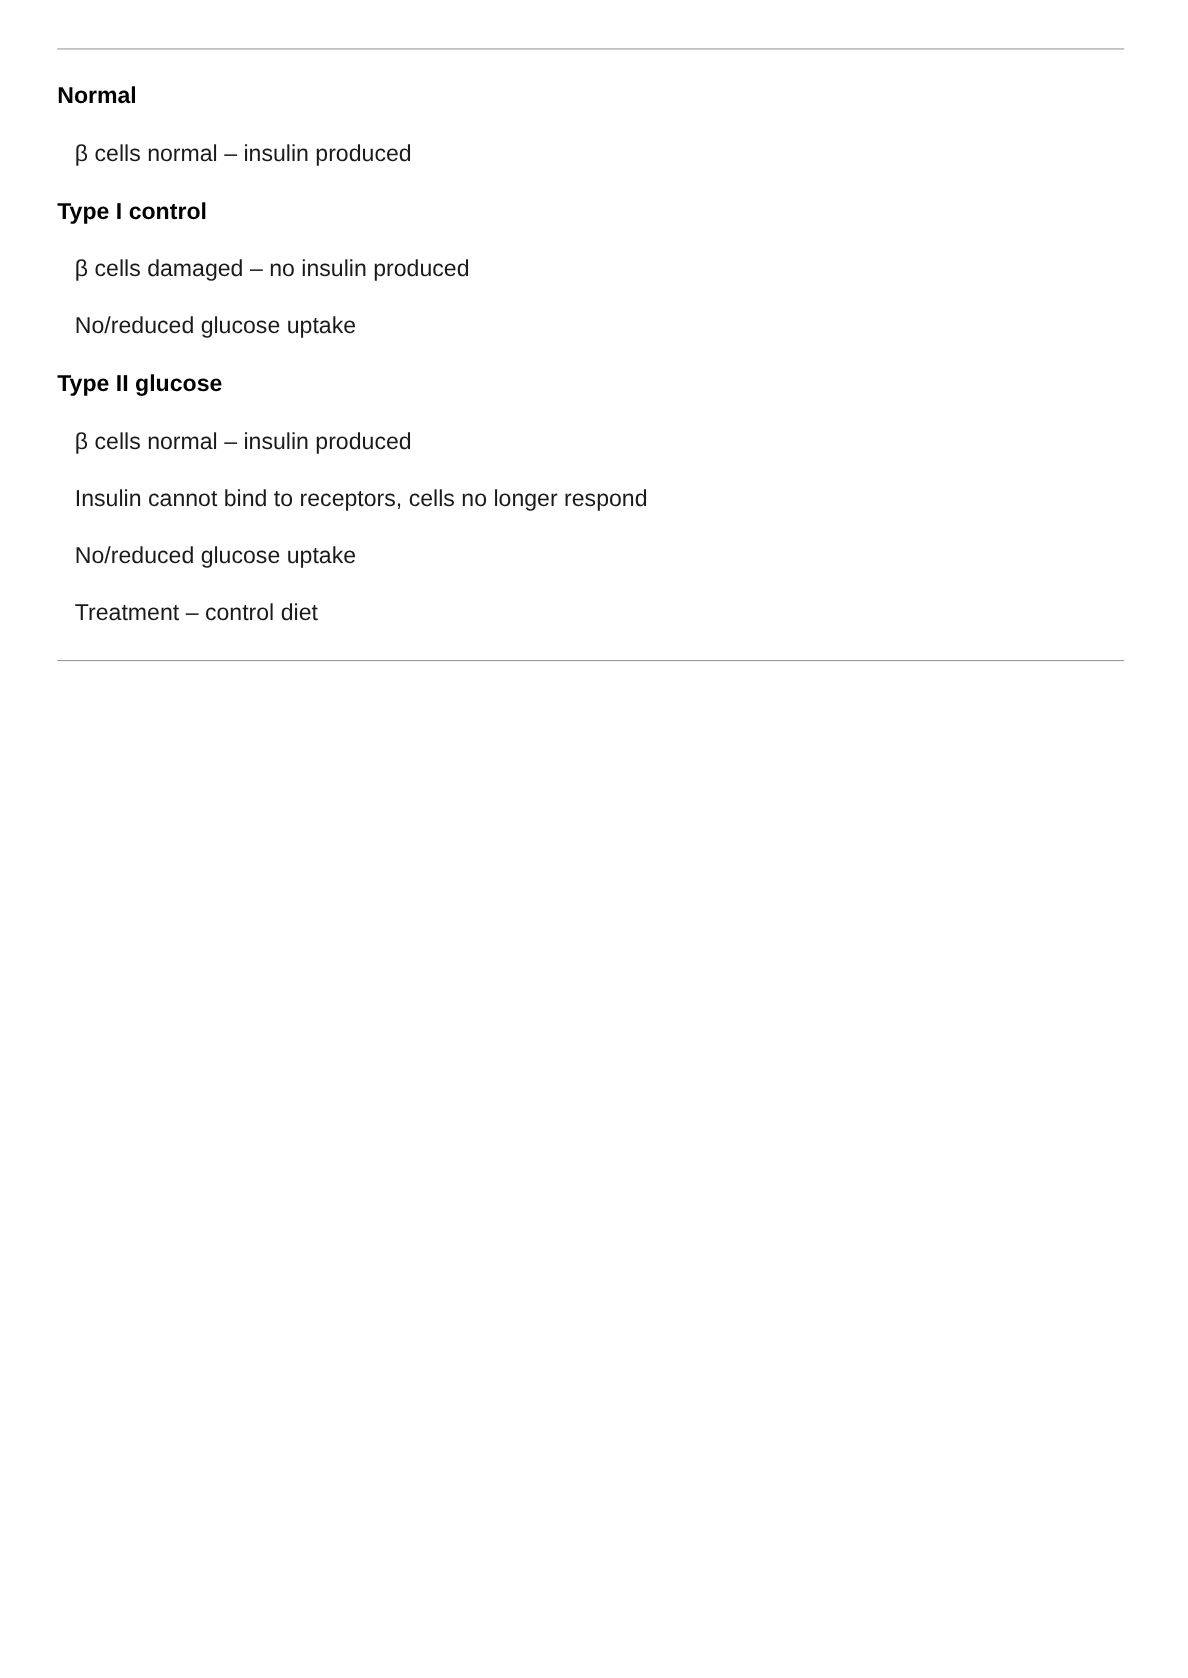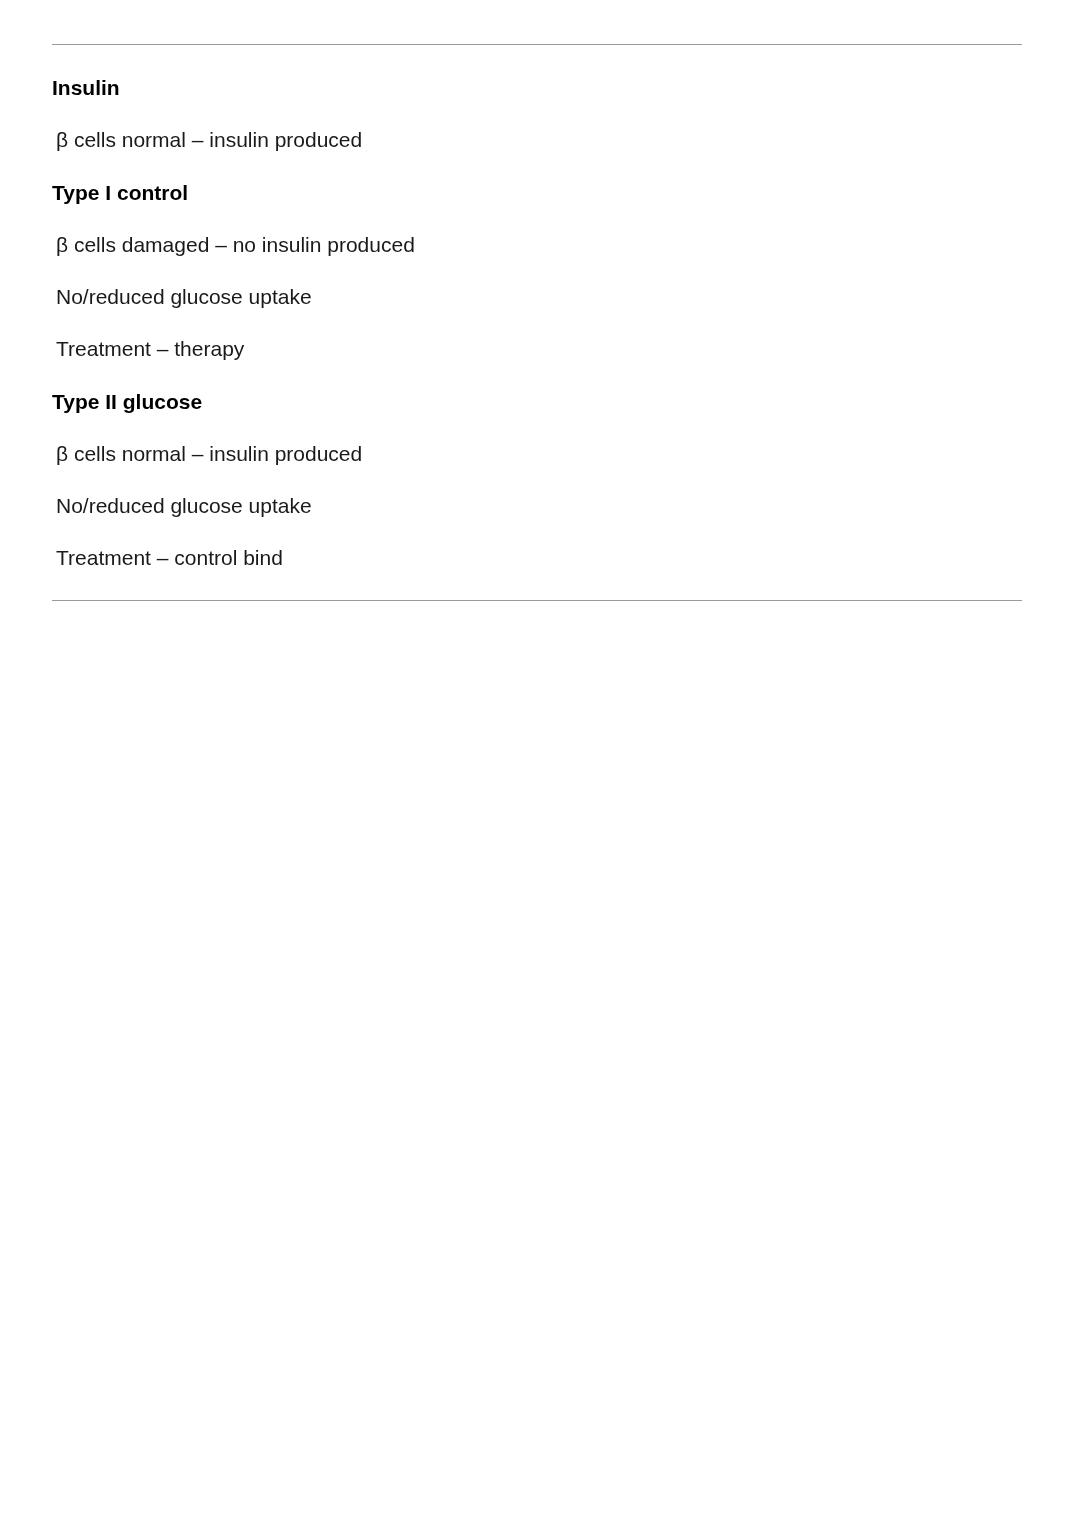--- a/index.html
+++ b/index.html
@@ -42,50 +42,50 @@
     font-size: 21px;
     font-weight: bold;
     line-height: 1.25;
     margin: 0 0 26px 0;
     color: #000000;
   }
   .para {
     font-size: 21px;
     font-weight: normal;
     line-height: 1.25;
-    margin: 0 0 26px 4px;
+    margin: 0 0 26px 16px;
     color: #1a1a1a;
   }
   .para.last {
     margin-bottom: 0;
   }
 </style>
 </head>
 <body>
 
 <div class="page">
   <div class="content">
 
     <div class="rule rule-top"></div>
 
     <div class="section">
-      <p class="heading">Insulin</p>
+      <p class="heading">Normal</p>
       <p class="para">β cells normal – insulin produced</p>
     </div>
 
     <div class="section">
       <p class="heading">Type I control</p>
       <p class="para">β cells damaged – no insulin produced</p>
       <p class="para">No/reduced glucose uptake</p>
-      <p class="para">Treatment – therapy</p>
     </div>
 
     <div class="section">
       <p class="heading">Type II glucose</p>
       <p class="para">β cells normal – insulin produced</p>
+      <p class="para">Insulin cannot bind to receptors, cells no longer respond</p>
       <p class="para">No/reduced glucose uptake</p>
-      <p class="para last">Treatment – control bind</p>
+      <p class="para last">Treatment – control diet</p>
     </div>
 
     <div class="rule rule-bottom"></div>
 
   </div>
 </div>
 
 </body></html>

